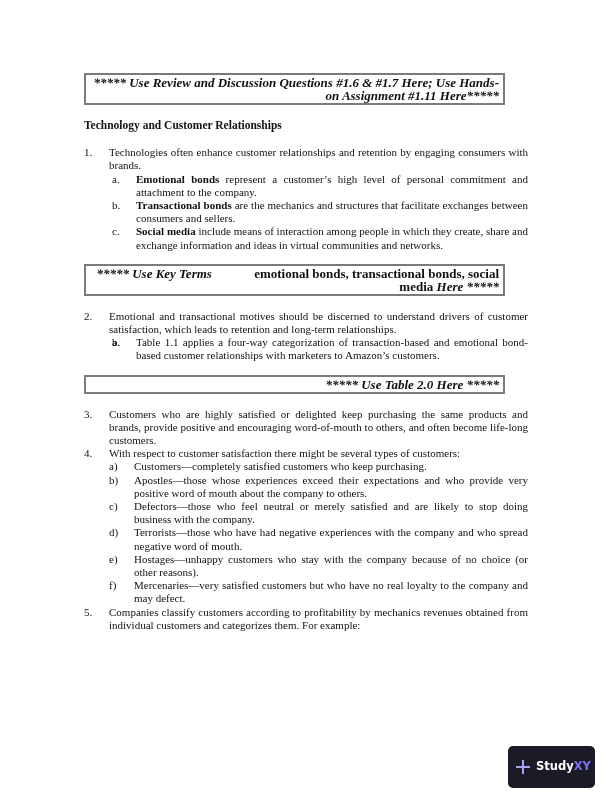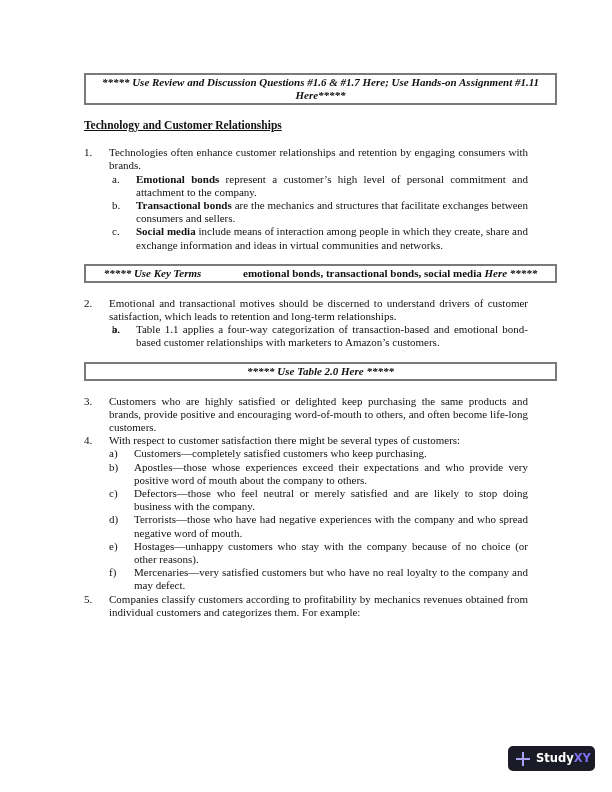--- a/index.html
+++ b/index.html
@@ -3,37 +3,37 @@
 <meta charset="utf-8">
 <style>
   html, body { margin: 0; padding: 0; background: #ffffff; }
   body {
     width: 612px; height: 792px; position: relative; overflow: hidden;
     font-family: "Liberation Serif", "DejaVu Serif", serif;
     color: #111111; font-size: 11px; line-height: 13.2px;
   }
   .page { position: absolute; left: 84px; top: 73px; width: 444px; }
   .box {
-    border: 2px solid #7a7a7a; text-align: center;
-    font-size: 11px; line-height: 13px; padding: 1px 4px 1px 4px;
-    box-sizing: border-box; width: 473px;
+    border: 2px solid #7a7a7a; text-align: right;
+    font-size: 13px; line-height: 13px; padding: 1px 4px 1px 4px;
+    box-sizing: border-box; width: 421px;
   }
   .box i, .box .it { font-style: italic; font-weight: bold; }
   .box b { font-weight: bold; margin-left: 39px; }
-  .heading { margin-top: 14px; font-weight: bold; text-decoration: underline; font-size: 11.5px; }
+  .heading { margin-top: 14px; font-weight: bold; font-size: 11.5px; }
   .num-item { position: relative; padding-left: 25px; text-align: justify; }
   .num-marker { position: absolute; left: 0; top: 0; width: 20px; }
   .sub { position: relative; padding-left: 52px; text-align: justify; }
   .sub-marker { position: absolute; left: 28px; top: 0; }
   .sub2 { position: relative; padding-left: 50px; text-align: justify; }
   .sub2-marker { position: absolute; left: 25px; top: 0; }
   .gap-s { height: 12px; }
   .gap-m { height: 14px; }
   .badge {
-    position: absolute; left: 508px; top: 746px; width: 87px; height: 25px;
+    position: absolute; left: 508px; top: 746px; width: 87px; height: 42px;
     background: #1a1b26; border-radius: 5px; display: flex; align-items: center;
     font-family: "DejaVu Sans", "Liberation Sans", sans-serif; font-weight: bold;
     color: #ffffff; font-size: 11.5px;
   }
   .badge .plus { width: 16px; height: 16px; margin-left: 7px; margin-right: 5px; position: relative; }
   .badge .plus::before, .badge .plus::after { content: ""; position: absolute; background: #a9a2f5; }
   .badge .plus::before { left: 7px; top: 1px; width: 2px; height: 14px; }
   .badge .plus::after { left: 1px; top: 7px; width: 14px; height: 2px; }
   .badge .xy { color: #7c6ff0; }
 </style>

